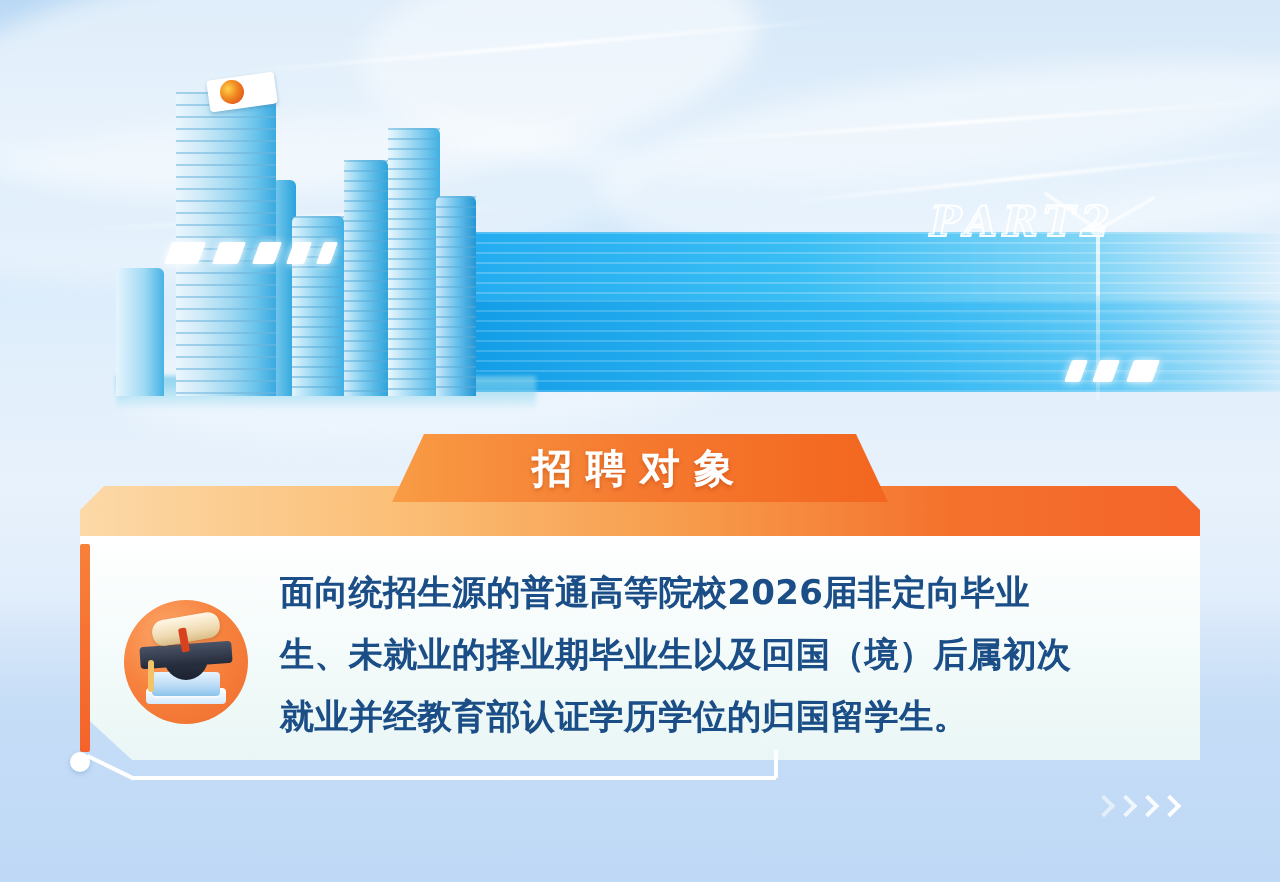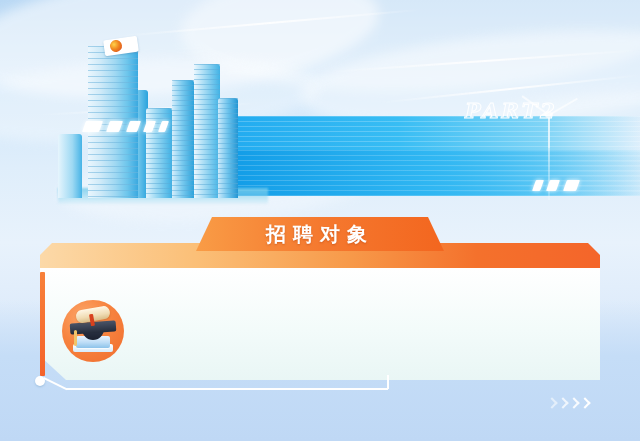--- a/index.html
+++ b/index.html
@@ -254,20 +254,21 @@
   <div class="icon-badge">
     <div class="ic-book2"></div>
     <div class="ic-book"></div>
     <div class="ic-capdome"></div>
     <div class="ic-capboard"></div>
     <div class="ic-scroll"></div>
     <div class="ic-ribbon"></div>
     <div class="ic-tassel"></div>
   </div>
 
+  <div class="body-text">面向统招生源的普通高等院校2026届非定向毕业生、未就业的择业期毕业生以及回国（境）后属初次就业并经教育部认证学历学位的归国留学生。</div>
 
   <div class="chevrons">
     <div class="chev"></div>
     <div class="chev"></div>
     <div class="chev"></div>
     <div class="chev"></div>
   </div>
 
 </div>
 

